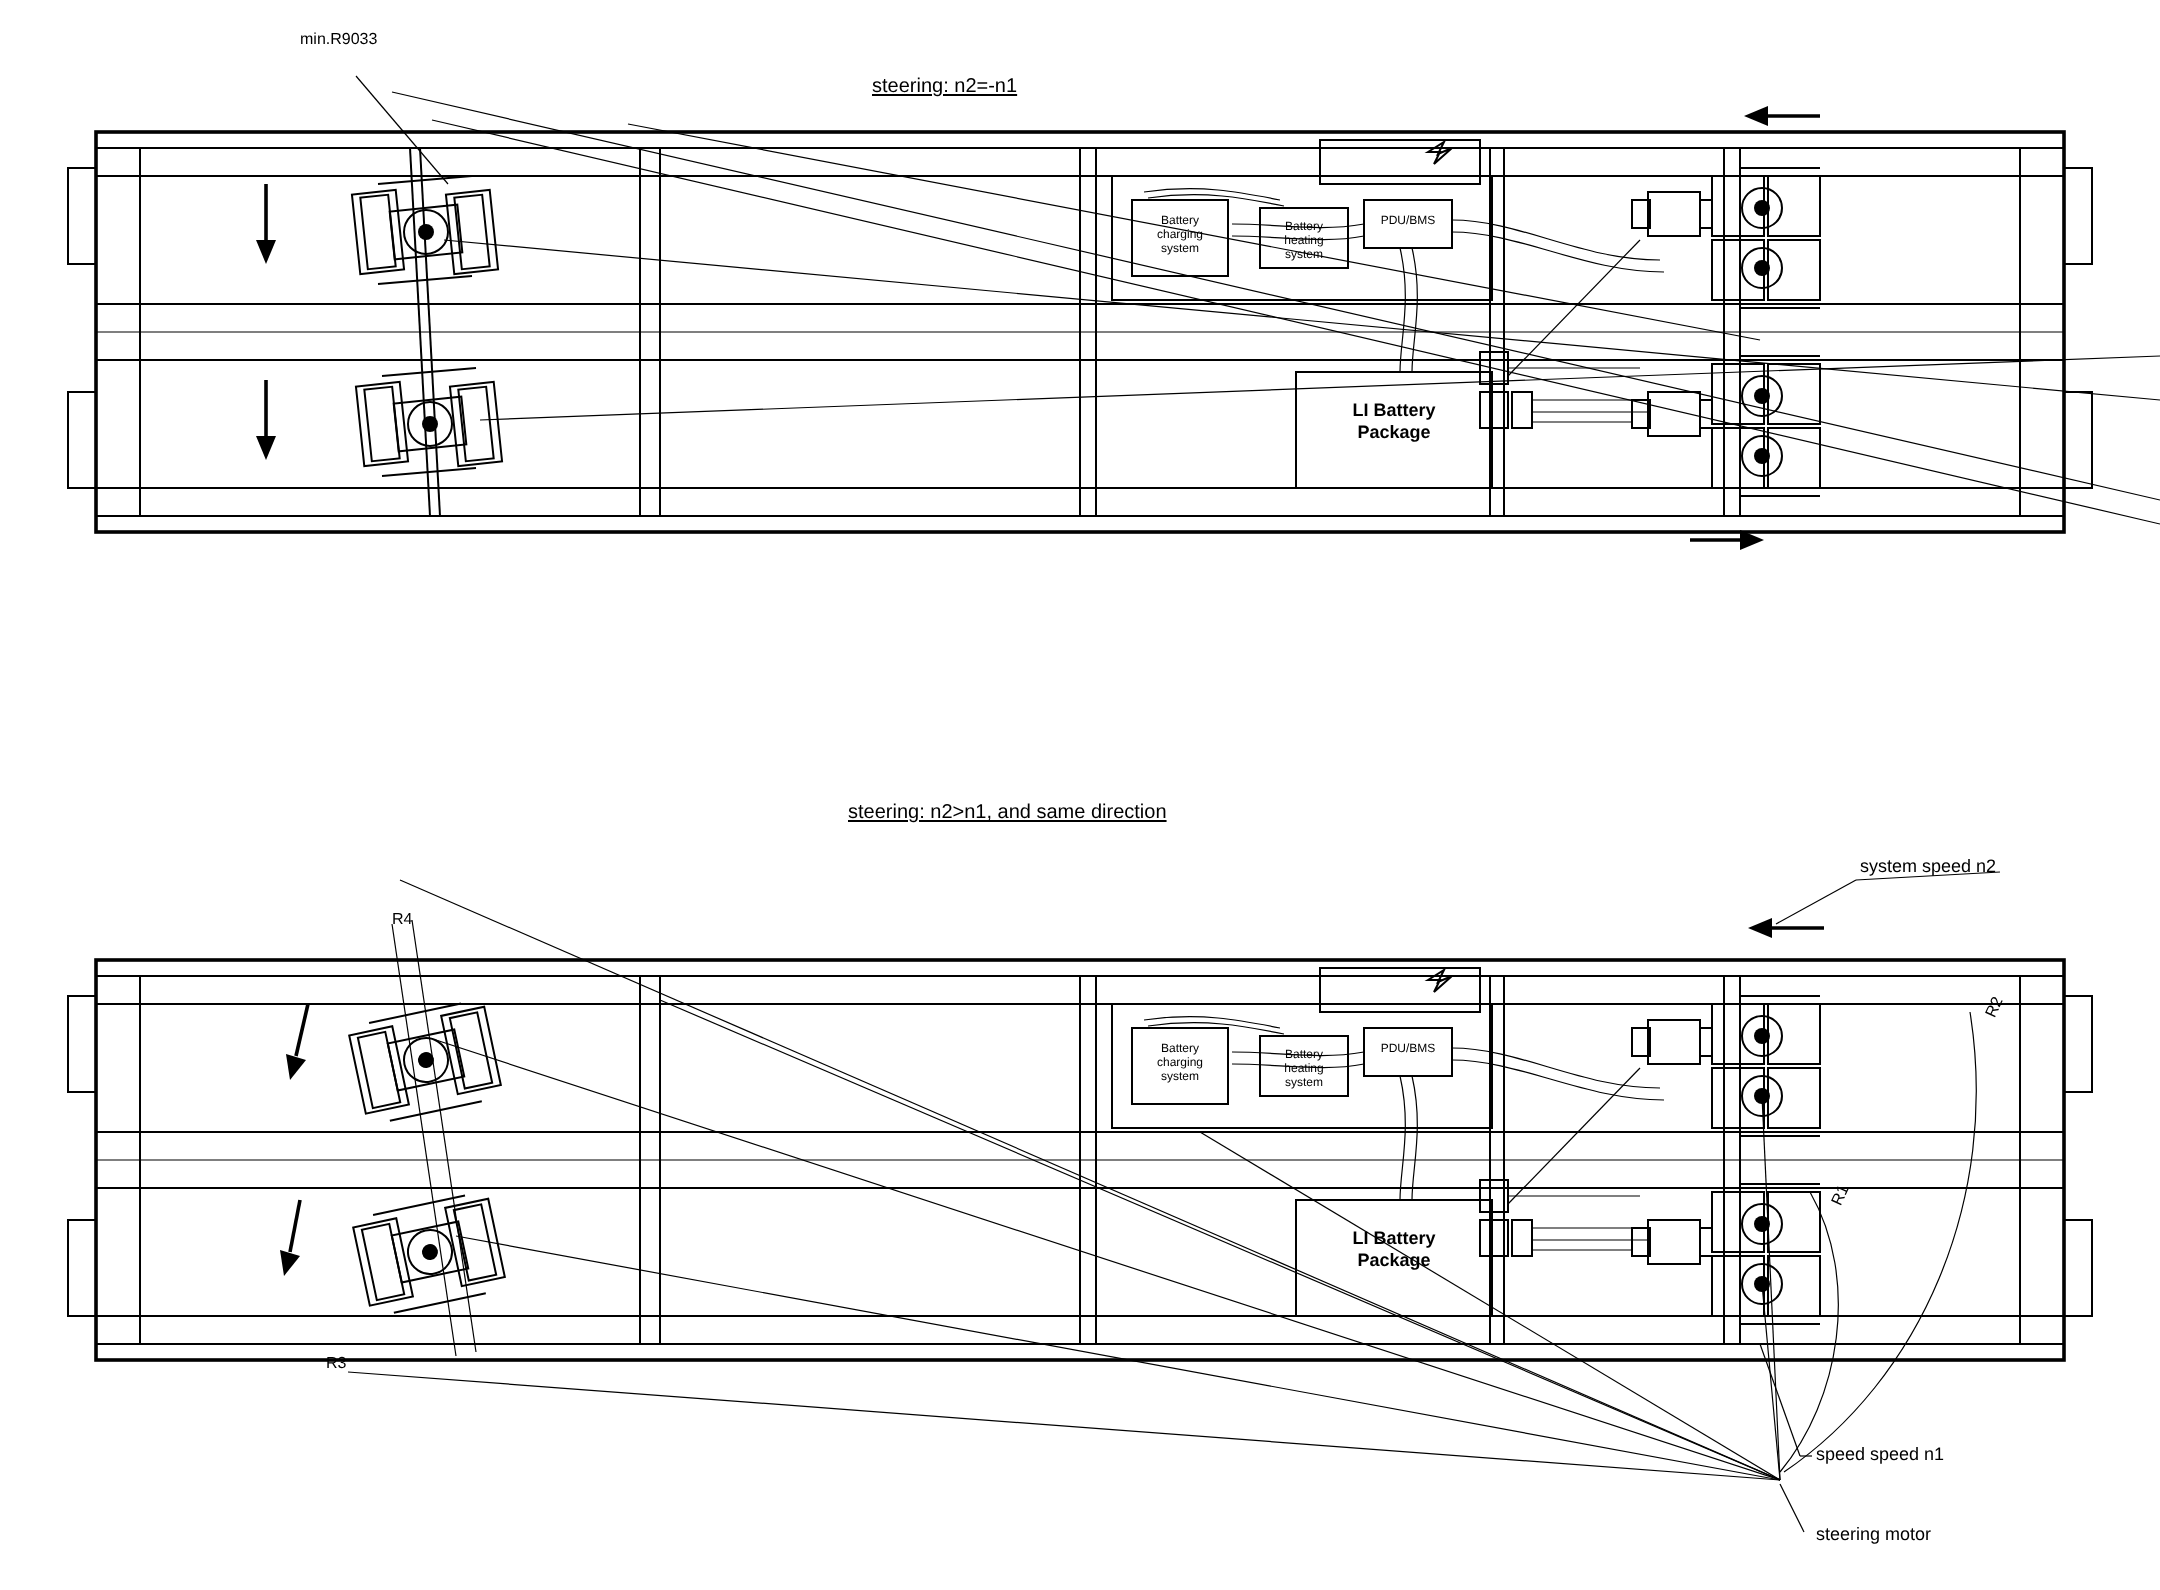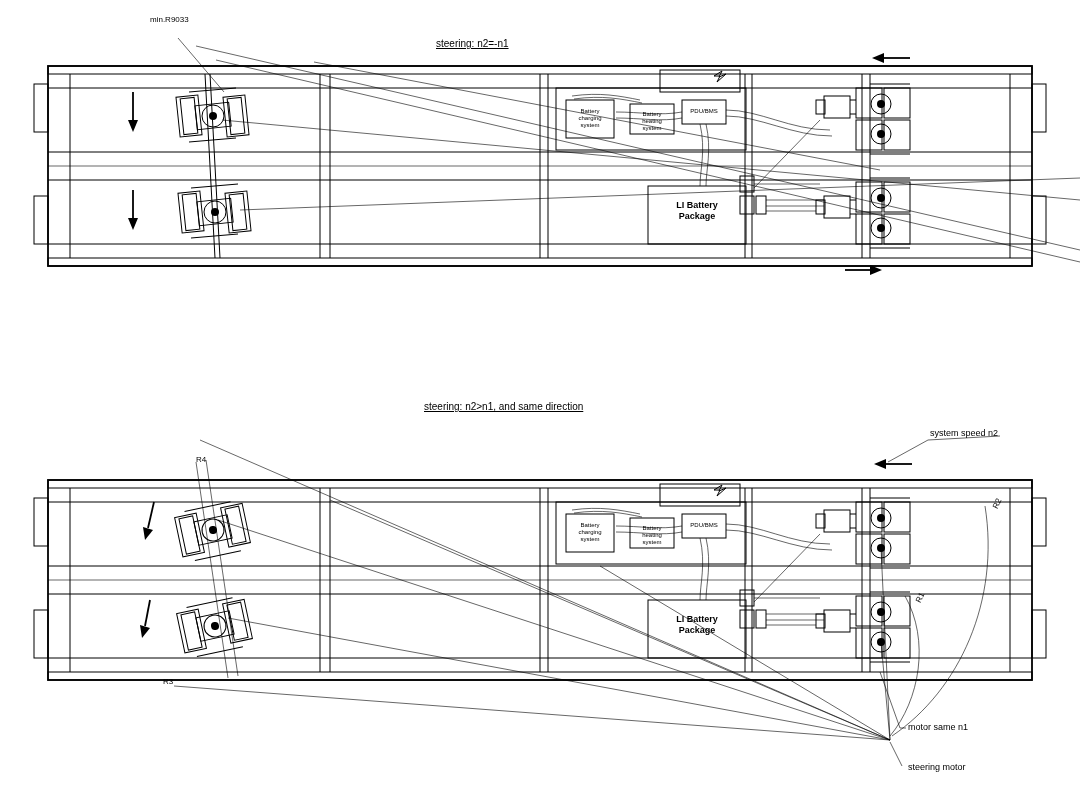--- a/index.html
+++ b/index.html
@@ -303,16 +303,16 @@
 system</div>
   <div class="boxlbl" style="left:682px;top:522px;width:44px;">PDU/BMS</div>
   <div class="biglbl" style="left:648px;top:614px;width:98px;">LI Battery
 Package</div>
 
   <div class="lbl" style="left:196px;top:426px;font-size:8px;margin-top:28px;">R4</div>
   <div class="lbl" style="left:163px;top:676px;font-size:8px;">R3</div>
   <div class="lbl" style="left:992px;top:498px;font-size:8px;transform:rotate(-65deg);">R2</div>
   <div class="lbl" style="left:915px;top:592px;font-size:8px;transform:rotate(-65deg);">R1</div>
   <div class="lbl" style="left:930px;top:428px;">system speed n2</div>
-  <div class="lbl" style="left:908px;top:722px;">motor same n1</div>
+  <div class="lbl" style="left:908px;top:722px;">speed speed n1</div>
   <div class="lbl" style="left:908px;top:762px;">steering motor</div>
 
 </div>
 
 </body></html>

